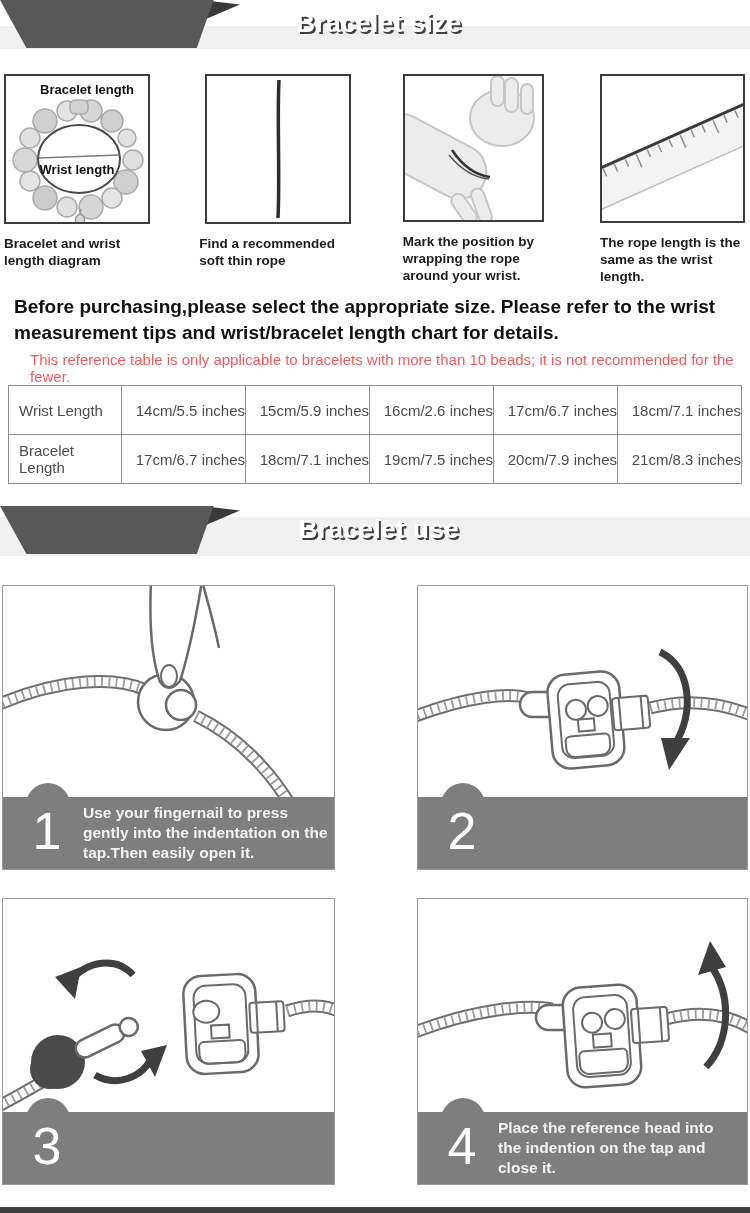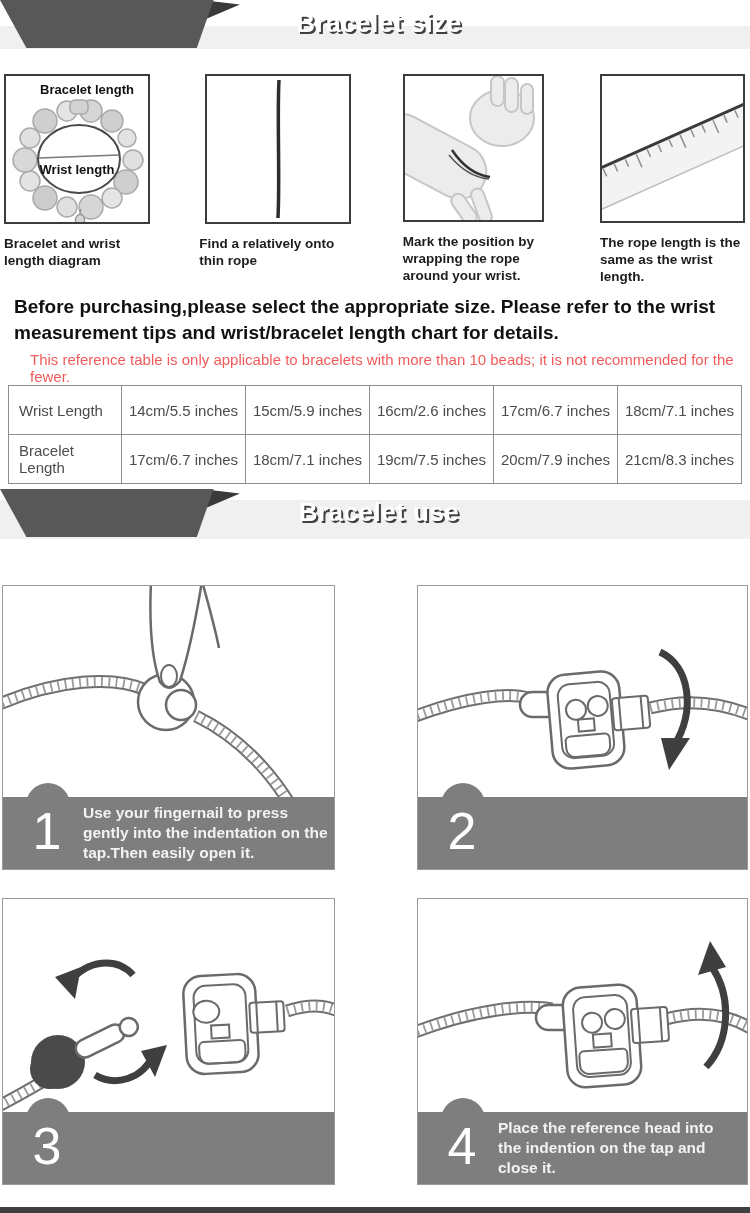--- a/index.html
+++ b/index.html
@@ -26,21 +26,21 @@
   .cap-center { text-align:left; }
   .lbl { position:absolute; width:100%; text-align:center; font-size:13px; font-weight:bold; color:#111; }
 
   
   .intro { position:absolute; top:294px; left:14px; width:728px; font-size:19px; line-height:26px;
            font-weight:bold; color:#111; }
   .note  { position:absolute; top:351px; left:14px; width:730px; font-size:15px; font-weight:normal; color:#f15b5b;margin-left:16px; }
 
   
   .size-table { position:absolute; top:385px; left:8px; width:734px; border-collapse:collapse; table-layout:fixed; }
-  .size-table td { border:1px solid #8f8f8f; height:49px; font-size:15px; color:#4c4c4c; text-align:center; background:#fff; }
+  .size-table td { border:1px solid #8f8f8f; height:49px; font-size:15px; color:#4c4c4c; text-align:right; background:#fff; }
   .size-table td.rowhead { text-align:left; padding-left:10px; width:113px; }
 
   
   .panel { position:absolute; background:#fff; border:1px solid #9a9a9a; overflow:hidden; }
   .panel svg { display:block; }
   .step-bar { position:absolute; left:0; bottom:0; width:100%; height:72px; background:#7e7e7e; }
   .step-bump { position:absolute; left:23px; top:-14px; width:44px; height:44px; border-radius:50%; background:#7e7e7e; }
   .step-num { position:absolute; left:16px; top:4px; width:56px; text-align:center;
               font-size:52px; line-height:60px; color:#ffffff; font-weight:400; }
   .step-text { position:absolute; left:80px; top:0; height:100%; display:flex; align-items:center;
@@ -101,21 +101,21 @@
       </div>
       <div class="figure-caption cap-center">Bracelet and wrist length diagram</div>
     </div>
 
     <div class="figure-col" style="width:158px">
       <div class="figure-box" style="width:146px;height:150px;margin:0 auto">
         <svg width="142" height="146" viewBox="0 0 142 146">
           <path d="M 72 4 C 70 40 73 100 71 142" fill="none" stroke="#2d2d2d" stroke-width="3.5"></path>
         </svg>
       </div>
-      <div class="figure-caption cap-center">Find a relatively onto thin rope</div>
+      <div class="figure-caption cap-center">Find a recommended soft thin rope</div>
     </div>
 
     <div class="figure-col" style="width:152px">
       <div class="figure-box" style="width:141px;height:148px">
         <svg width="137" height="144" viewBox="0 0 137 144">
           <g transform="rotate(28 40 95)">
             <rect x="-40" y="62" width="120" height="54" rx="27" fill="#ececec" stroke="#c6c6c6" stroke-width="2"></rect>
           </g>
           <ellipse cx="97" cy="42" rx="32" ry="28" fill="#ececec" stroke="#c6c6c6" stroke-width="2"></ellipse>
           <g fill="#ececec" stroke="#c6c6c6" stroke-width="2">
@@ -182,21 +182,21 @@
       <td class="rowhead">Bracelet Length</td>
       <td>17cm/6.7 inches</td>
       <td>18cm/7.1 inches</td>
       <td>19cm/7.5 inches</td>
       <td>20cm/7.9 inches</td>
       <td>21cm/8.3 inches</td>
     </tr>
   </tbody>
     </table>
 
-  <div class="section-header" style="top:489px">
+  <div class="section-header" style="top:506px">
     <div class="strip" style="top:11px;height:39px"></div>
     <div class="banner-fold"></div>
     <div class="banner"></div>
     <div class="banner-title">Bracelet use</div>
   </div>
 
   <div class="panel" style="left:2px;top:585px;width:333px;height:285px">
     <svg width="331" height="213" viewBox="0 0 331 213">
       <path class="ropeO" d="M -8 120 C 55 92 112 90 143 104"></path>
       <path class="ropeI" d="M -8 120 C 55 92 112 90 143 104"></path>

